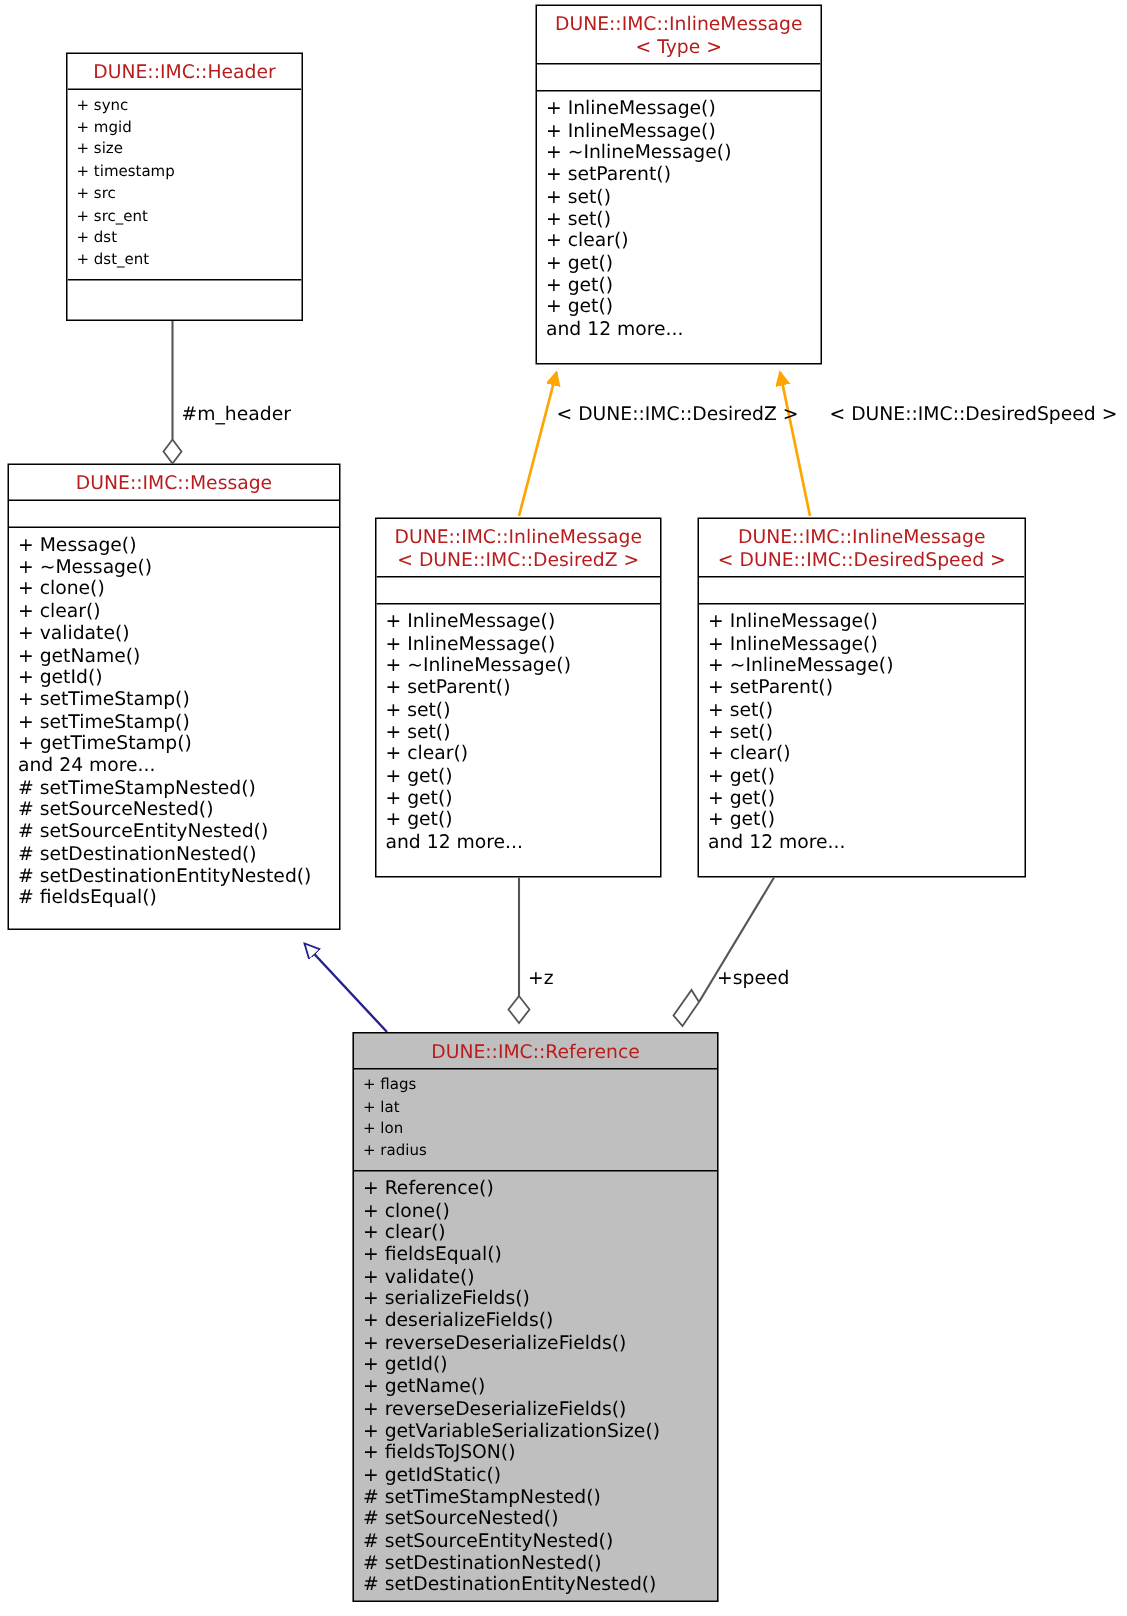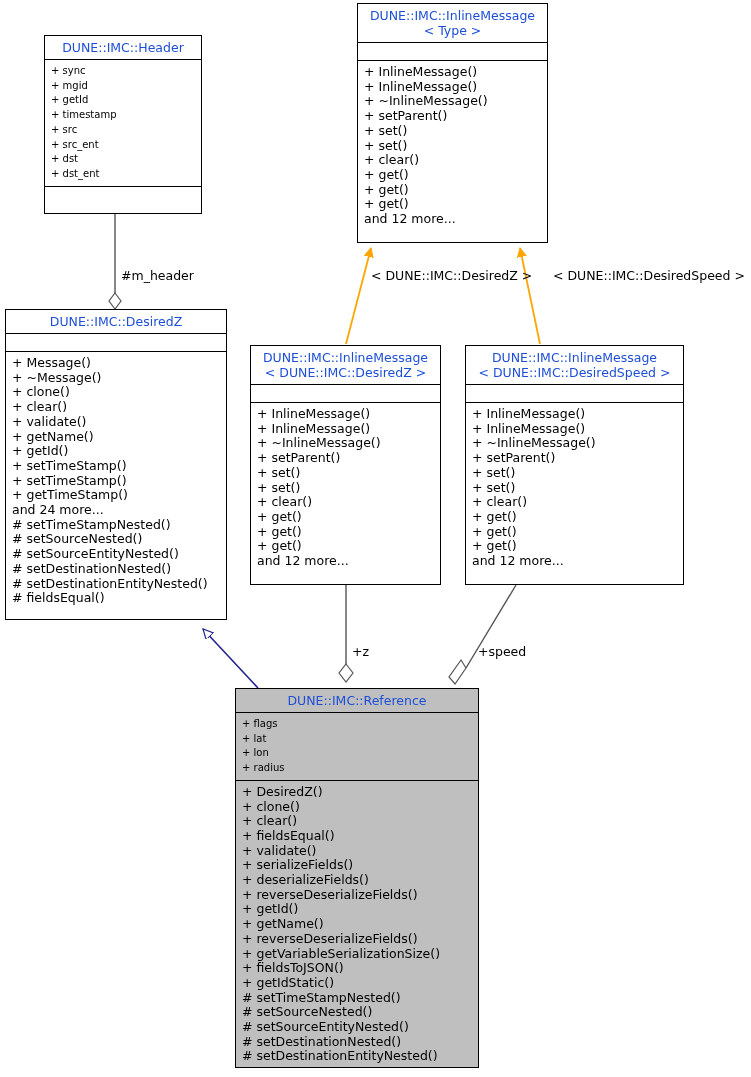--- a/index.html
+++ b/index.html
@@ -36,21 +36,21 @@
     overflow: hidden;
   }
   .uml-box.highlight {
     background: #bfbfbf;
   }
   .uml-title {
     box-sizing: border-box;
     border-bottom: 1px solid #000000;
     text-align: center;
     font-size: 12.5px;
-    color: #1d4ed8;
+    color: #b91c1c;
     line-height: 15px;
     padding: 4px 4px 4px 4px;
     white-space: pre-line;
   }
   .uml-attrs {
     box-sizing: border-box;
     border-bottom: 1px solid #000000;
     padding: 4px 6px 4px 6px;
     font-size: 10px;
     line-height: 14.7px;
@@ -117,21 +117,21 @@
       <line x1="516" y1="585" x2="466" y2="668" stroke="#555555" stroke-width="1.4"></line>
       <polygon points="466,668 461,660 449,677 455,684" fill="#ffffff" stroke="#555555" stroke-width="1.2"></polygon>
     </g>
   </svg>
 
   <div class="uml-box" style="left:44px; top:35px; width:158px; height:179px;">
     <div class="uml-title">DUNE::IMC::Header</div>
     <div class="uml-attrs">
         <div class="member">+ sync</div>
         <div class="member">+ mgid</div>
-        <div class="member">+ getId</div>
+        <div class="member">+ size</div>
         <div class="member">+ timestamp</div>
         <div class="member">+ src</div>
         <div class="member">+ src_ent</div>
         <div class="member">+ dst</div>
         <div class="member">+ dst_ent</div>
       </div>
     <div class="uml-ops"></div>
   </div>
 
   <div class="uml-box" style="left:357px; top:3px; width:191px; height:240px;">
@@ -147,21 +147,21 @@
         <div class="member">+ set()</div>
         <div class="member">+ clear()</div>
         <div class="member">+ get()</div>
         <div class="member">+ get()</div>
         <div class="member">+ get()</div>
         <div class="member">and 12 more...</div>
       </div>
   </div>
 
   <div class="uml-box" style="left:5px; top:309px; width:222px; height:311px;">
-    <div class="uml-title">DUNE::IMC::DesiredZ</div>
+    <div class="uml-title">DUNE::IMC::Message</div>
     <div class="uml-attrs"></div>
     <div class="uml-ops">
         <div class="member">+ Message()</div>
         <div class="member">+ ~Message()</div>
         <div class="member">+ clone()</div>
         <div class="member">+ clear()</div>
         <div class="member">+ validate()</div>
         <div class="member">+ getName()</div>
         <div class="member">+ getId()</div>
         <div class="member">+ setTimeStamp()</div>
@@ -217,21 +217,21 @@
 
   <div class="uml-box highlight" style="left:235px; top:688px; width:244px; height:380px;">
     <div class="uml-title">DUNE::IMC::Reference</div>
     <div class="uml-attrs">
         <div class="member">+ flags</div>
         <div class="member">+ lat</div>
         <div class="member">+ lon</div>
         <div class="member">+ radius</div>
       </div>
     <div class="uml-ops">
-        <div class="member">+ DesiredZ()</div>
+        <div class="member">+ Reference()</div>
         <div class="member">+ clone()</div>
         <div class="member">+ clear()</div>
         <div class="member">+ fieldsEqual()</div>
         <div class="member">+ validate()</div>
         <div class="member">+ serializeFields()</div>
         <div class="member">+ deserializeFields()</div>
         <div class="member">+ reverseDeserializeFields()</div>
         <div class="member">+ getId()</div>
         <div class="member">+ getName()</div>
         <div class="member">+ reverseDeserializeFields()</div>

